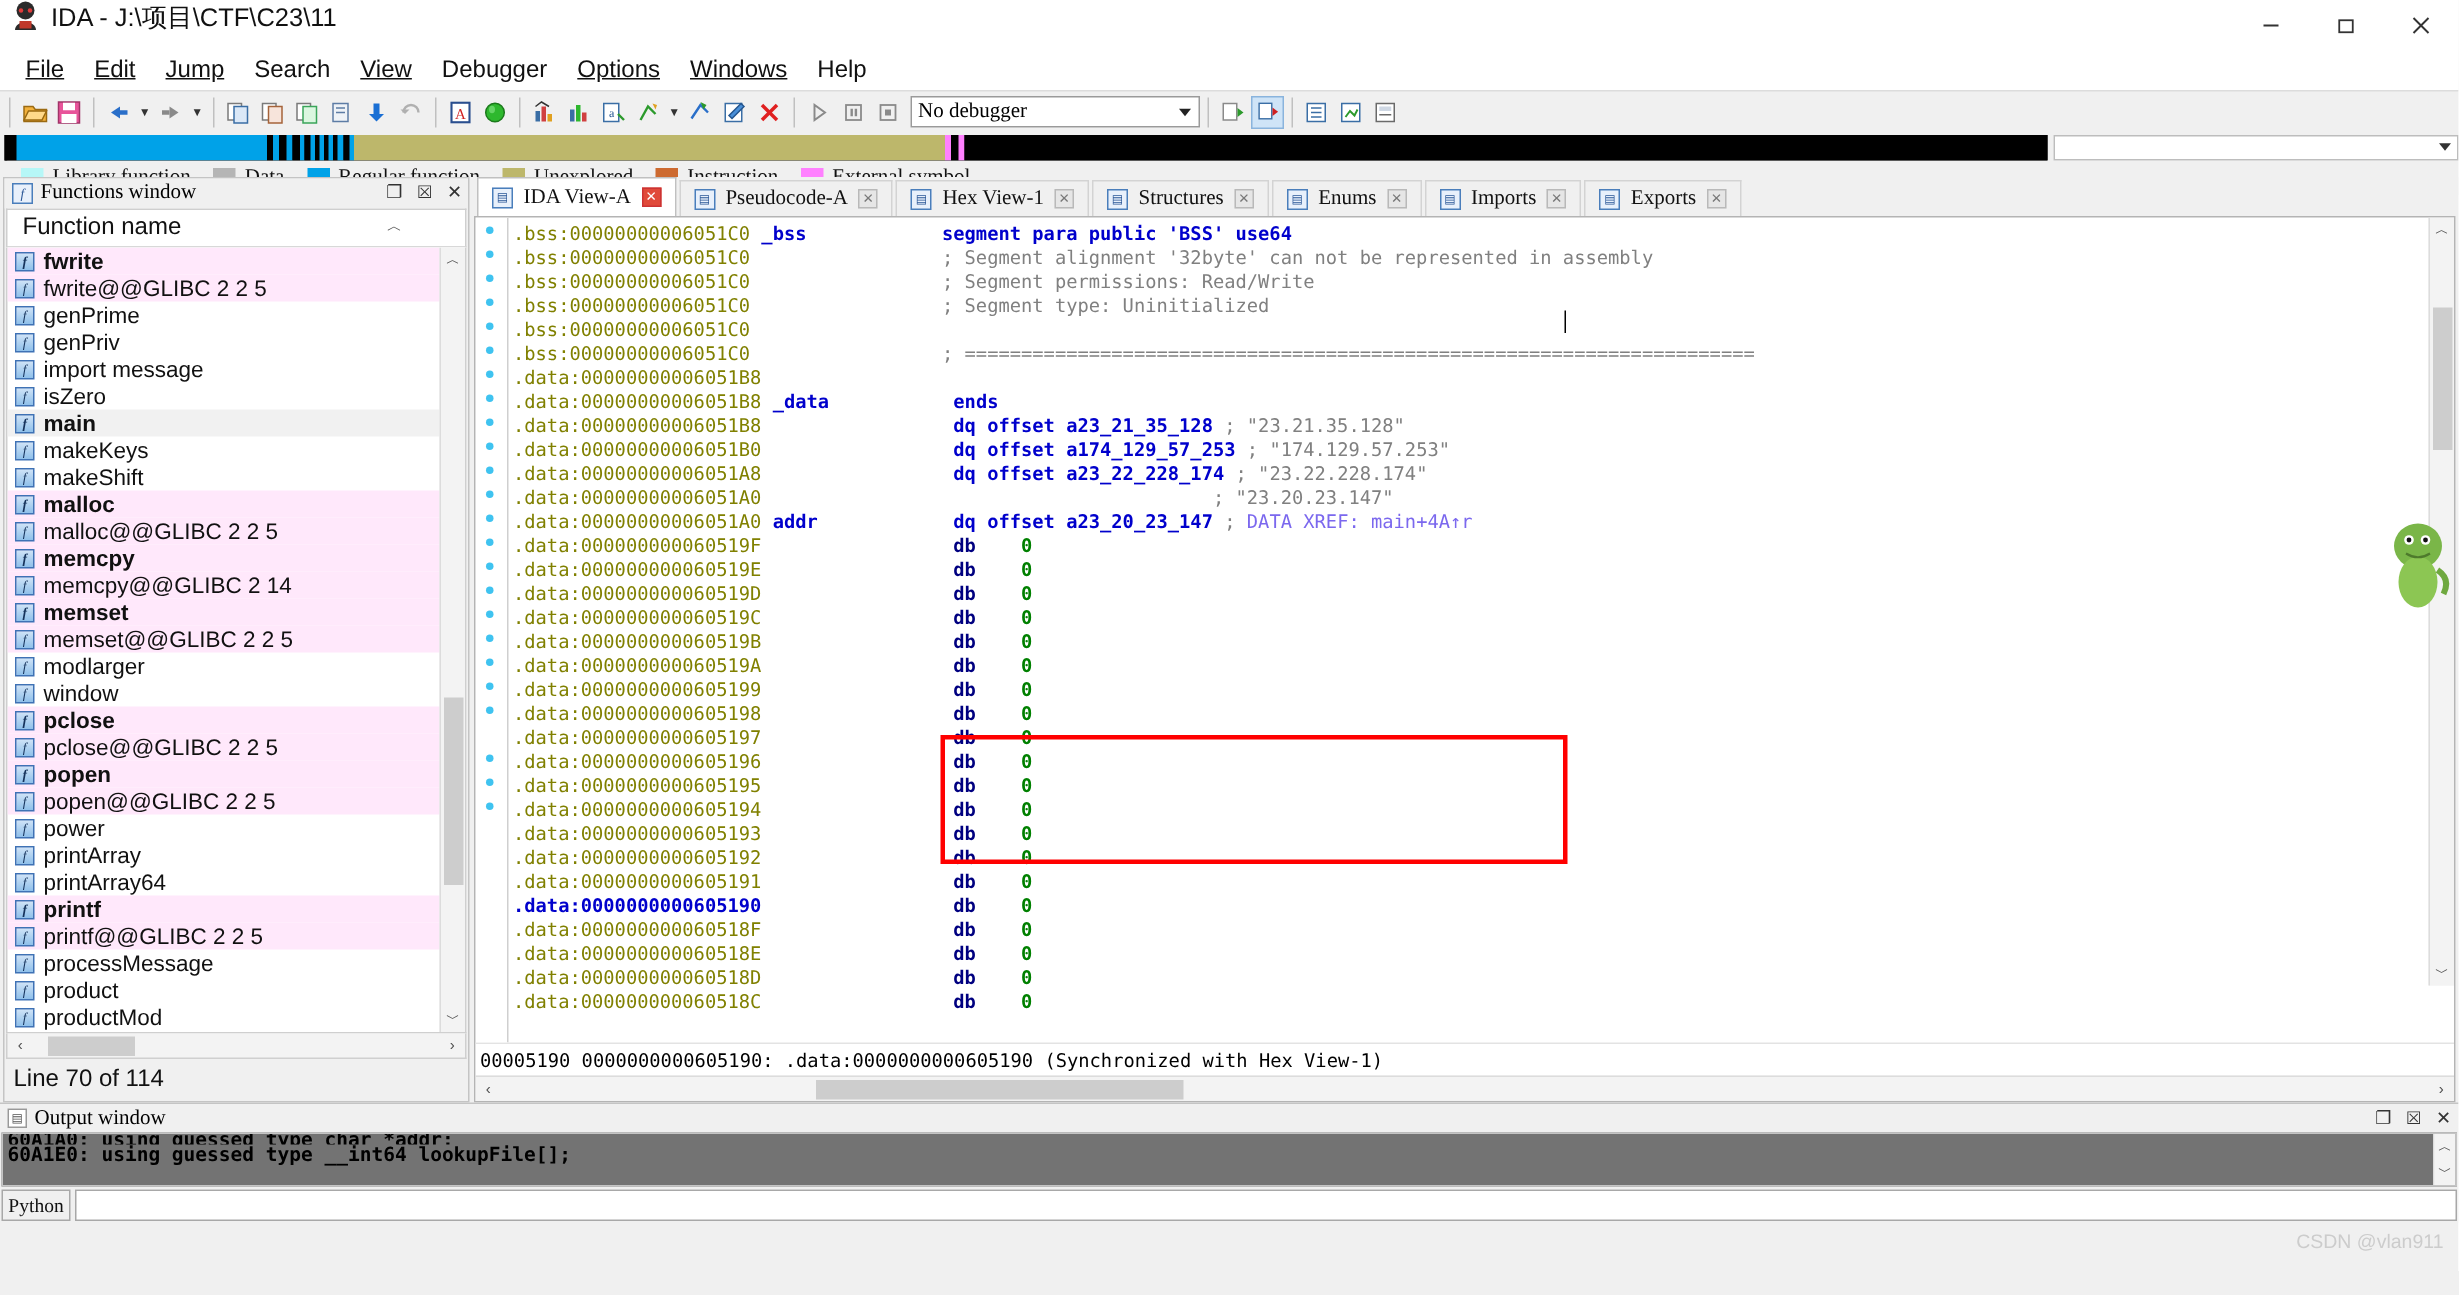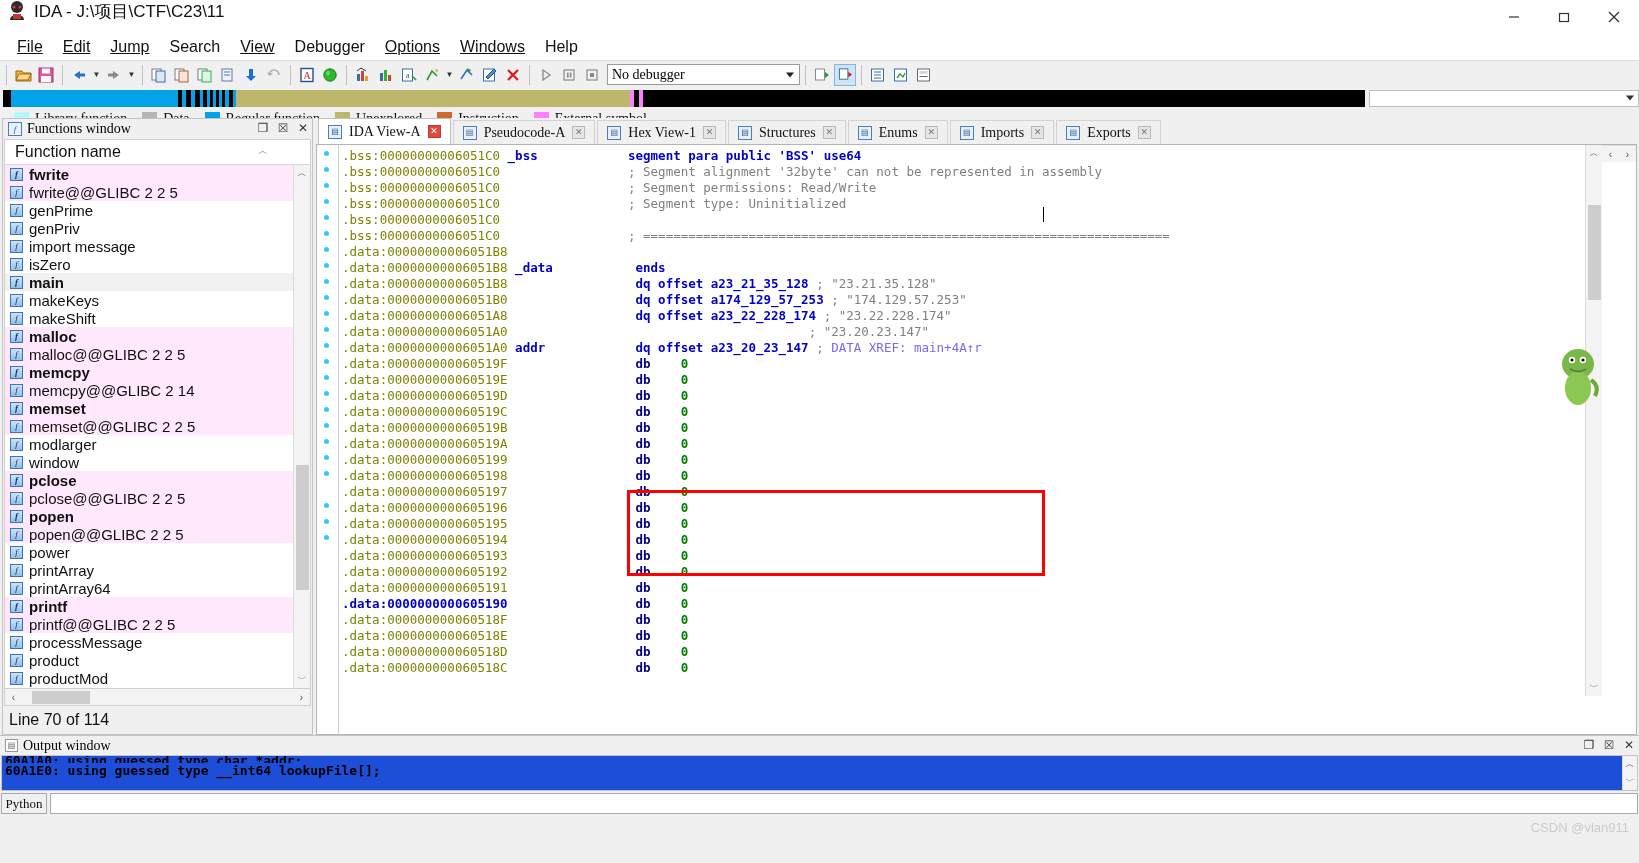--- a/index.html
+++ b/index.html
@@ -187,21 +187,21 @@
   }
   .tab .tclose {
     width: 13px; height: 13px; border: 1px solid #b9b9b9; background: #e6e6e6;
     color: #777; font-size: 9px; display: flex; align-items: center;
     justify-content: center; flex: none; line-height: 1;
   }
   .tab.active .tclose { border-color: #c33; background: #e04a3a; color: #fff; }
 
   .disframe {
     flex: 1; background: #ffffff; border: 1px solid #b4b4b4; position: relative;
-    display: flex; flex-direction: row; overflow: hidden;
+    display: flex; flex-direction: column; overflow: hidden;
   }
   .disbody { flex: 1; position: relative; overflow: hidden; display: flex; }
   .dis-arrowcol {
     width: 22px; background: #ffffff; position: relative; flex: none;
     border-right: 1px solid #cfcfcf;
   }
   .dot {
     position: absolute; left: 7px; width: 5px; height: 5px; border-radius: 50%;
     background: #3fc3f0;
   }
@@ -252,21 +252,21 @@
     font-size: 14px; font-family: "Liberation Serif", serif; position: relative;
   }
   .ow-title .micon {
     width: 13px; height: 13px; margin-right: 5px; border: 1px solid #999;
     background: #fff; font-size: 8px; color: #555; display: flex;
     align-items: center; justify-content: center; flex: none;
   }
   .ow-ctrls { position: absolute; right: 5px; top: 2px; display: flex; gap: 10px; font-size: 12px; color: #333; }
   .ow-body {
     position: absolute; left: 1px; right: 1px; top: 19px; bottom: 24px;
-    background: #1d4ed8; border: 1px solid #c4c4c4; overflow: hidden;
+    background: #737373; border: 1px solid #c4c4c4; overflow: hidden;
     font-family: "DejaVu Sans Mono", monospace; font-size: 13px; color: #000;
     padding-left: 3px;
   }
   .ow-line { height: 16px; white-space: pre; font-weight: bold; }
   .ow-line.clipped { height: 10px; overflow: hidden; line-height: 16px; margin-top: -3px; }
   .ow-vscroll {
     position: absolute; right: 0; top: 0; width: 15px; bottom: 0; background: #f3f3f3;
     border-left: 1px solid #dcdcdc;
   }
   .cli-row {
@@ -825,20 +825,21 @@
               <ellipse cx="24" cy="48" rx="13" ry="17" fill="#8cc653"></ellipse>
               <circle cx="18" cy="20" r="3.2" fill="#ffffff"></circle>
               <circle cx="18" cy="20" r="1.6" fill="#111"></circle>
               <circle cx="29" cy="20" r="3.2" fill="#ffffff"></circle>
               <circle cx="29" cy="20" r="1.6" fill="#111"></circle>
               <path d="M16 29 q8 5 16 0" fill="none" stroke="#4e7a2c" stroke-width="1.4"></path>
               <path d="M37 40 q9 6 4 16" fill="none" stroke="#6fa83f" stroke-width="4"></path>
             </svg>
           </div>
         </div>
+        <div class="dis-status">00005190 0000000000605190: .data:0000000000605190 (Synchronized with Hex View-1)</div>
         <div class="dis-hscroll">
           <div class="hsb-arrow">‹</div>
           <div class="hsb-track">
             <div class="hsb-thumb" style="left:210px;width:245px;"></div>
           </div>
           <div class="hsb-arrow">›</div>
         </div>
       </div>
     </div>
   </div>

